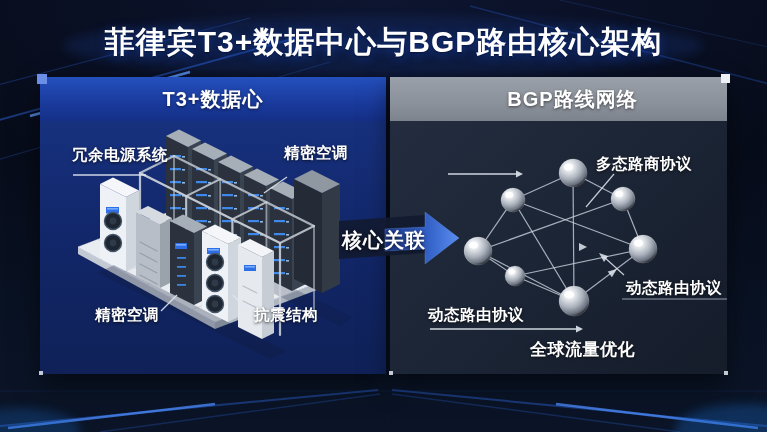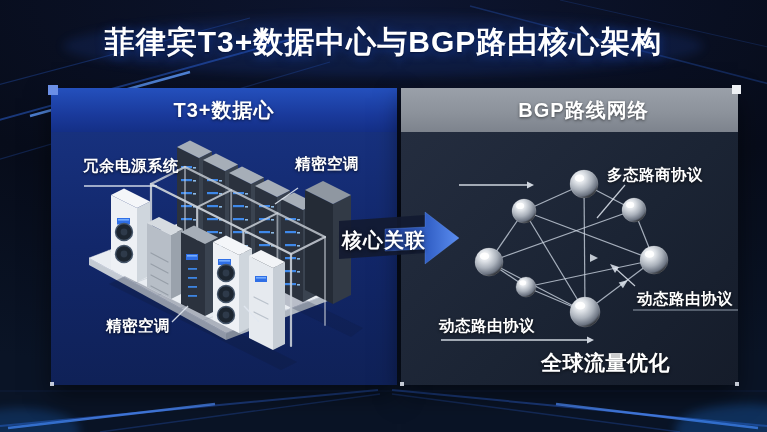--- a/index.html
+++ b/index.html
@@ -9,21 +9,21 @@
     background:radial-gradient(120% 90% at 50% 0%, #0d1530 0%, #070c1a 55%, #0a1426 100%);
     font-family:"Liberation Sans","DejaVu Sans",sans-serif;
   }
   svg{display:block;}
   .bg-fx{position:absolute;left:0;top:0;}
   .page-title{
     position:absolute;left:0;top:22px;width:767px;text-align:center;
     color:#ffffff;font-size:30px;font-weight:bold;letter-spacing:1px;
     text-shadow:0 2px 10px rgba(20,60,160,.85),0 1px 2px rgba(0,0,0,.8);
   }
-  .panel{position:absolute;top:88px;height:297px;box-shadow:0 10px 24px rgba(0,0,0,.5);margin-left:11px;}
+  .panel{position:absolute;top:77px;height:297px;box-shadow:0 10px 24px rgba(0,0,0,.5);}
   .panel-left{left:40px;width:346px;}
   .panel-right{left:390px;width:337px;}
   .panel-header{
     height:44px;display:flex;align-items:center;justify-content:center;
     color:#fff;font-size:20px;font-weight:bold;letter-spacing:1px;
     text-shadow:0 1px 3px rgba(0,0,0,.55);position:relative;
   }
   .panel-header.blue{background:linear-gradient(180deg,#2450bd 0%,#1a3a9c 60%,#142f86 100%);}
   .panel-header.gray{background:linear-gradient(180deg,#9aa0a9 0%,#8b919a 60%,#7d838d 100%);padding-left:28px;}
   .panel-body{position:relative;height:253px;overflow:hidden;}
@@ -240,20 +240,21 @@
         <g stroke="#e2e8f1" stroke-width="1.3" opacity="0.9">
           <line x1="33" y1="54" x2="106" y2="54"></line>
           <line x1="247" y1="56" x2="224" y2="72"></line>
           <line x1="121" y1="190" x2="137" y2="174"></line>
           <line x1="208" y1="190" x2="193" y2="174"></line>
         </g>
       </svg>
       <div class="label" style="left:32px;top:24px;">冗余电源系统</div>
       <div class="label" style="left:244px;top:22px;">精密空调</div>
       <div class="label" style="left:55px;top:184px;">精密空调</div>
+      <div class="label" style="left:214px;top:184px;">抗震结构</div>
     </div>
     <div class="corner-sq dot-bl"></div>
   </div>
 
   <div class="panel panel-right">
     <div class="panel-header gray">
       <div class="corner-sq sq-tr"></div>
       <span>BGP路线网络</span>
     </div>
     <div class="panel-body">
@@ -306,21 +307,21 @@
           <polygon points="209,132 218,135 214,141" fill="#e2e8f1" opacity="0.85"></polygon>
           <line x1="40" y1="208" x2="186" y2="208" stroke="#e2e8f1" stroke-width="1.3" opacity="0.9"></line>
           <polygon points="186,204.5 193,208 186,211.5" fill="#e2e8f1" opacity="0.9"></polygon>
           <polygon points="189,122 197,126 189,130" fill="#dfe6ef" opacity="0.85"></polygon>
           <polygon points="227,148 221.9,156.2 217.7,150.6" fill="#dfe6ef" opacity="0.85"></polygon>
         </g>
       </svg>
       <div class="label" style="left:206px;top:33px;">多态路商协议</div>
       <div class="label" style="left:236px;top:157px;">动态路由协议</div>
       <div class="label" style="left:38px;top:184px;">动态路由协议</div>
-      <div class="label" style="left:140px;top:217px;font-size:21px;">全球流量优化</div>
+      <div class="label" style="left:140px;top:217px;font-size:17px;">全球流量优化</div>
     </div>
     <div class="corner-sq dot-bl"></div>
     <div class="corner-sq dot-br"></div>
   </div>
 
   <div class="connector">
     <svg width="130" height="70">
       <defs>
         <linearGradient id="arrG" x1="0" y1="0" x2="1" y2="0">
           <stop offset="0%" stop-color="#1f3d94"></stop>

